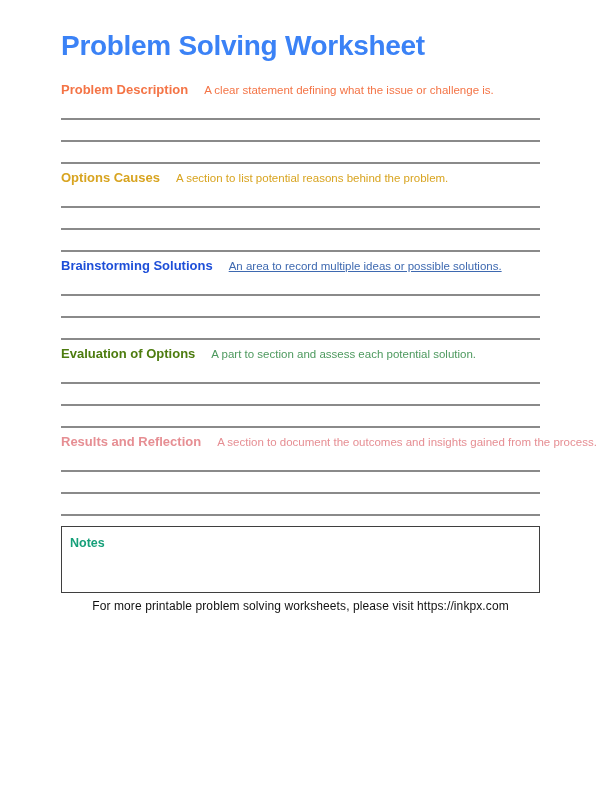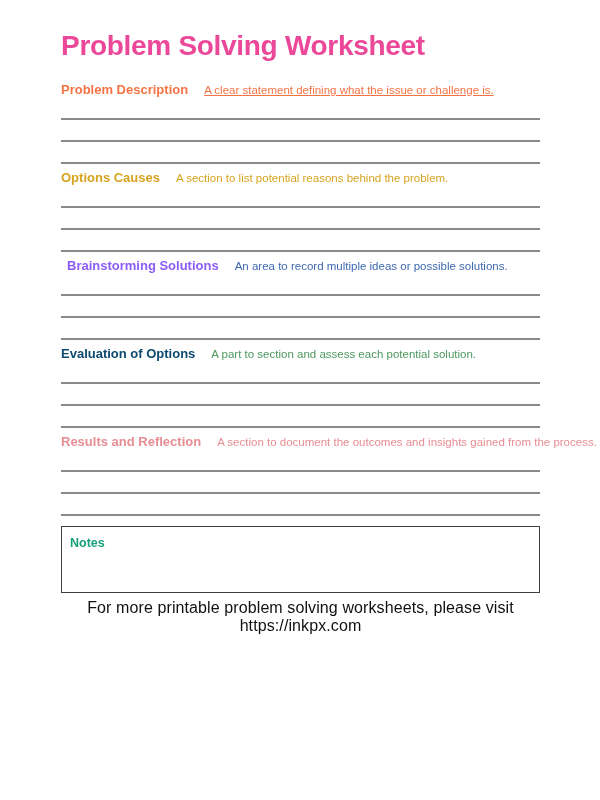--- a/index.html
+++ b/index.html
@@ -37,52 +37,52 @@
   .notes-box {
     margin-top: 10px;
     height: 67px;
     border: 1.5px solid #3F3F3F;
     padding: 6px 8px;
   }
   .notes-label { font-weight: 700; font-size: 12.5px; }
   .footer {
     margin-top: 6px;
     text-align: center;
-    font-size: 16px;
+    font-size: 12px;
     color: #111111;
     letter-spacing: 0.1px;
   }
 </style>
 </head>
 <body>
 
 <div class="page">
-  <h1 class="title" style="color: #ec4899;">Problem Solving Worksheet</h1>
+  <h1 class="title" style="color: #3b82f6;">Problem Solving Worksheet</h1>
 
   <div class="sections" id="sections">
       <section class="sec">
-        <div class="sec-head"><span class="sec-label" style="color: rgb(244, 116, 70);">Problem Description</span><span class="sec-desc" style="color: rgb(244, 116, 70); text-decoration: underline;">A clear statement defining what the issue or challenge is.</span></div>
+        <div class="sec-head"><span class="sec-label" style="color: rgb(244, 116, 70);">Problem Description</span><span class="sec-desc" style="color: rgb(244, 116, 70);">A clear statement defining what the issue or challenge is.</span></div>
         <div class="wline" style="border-bottom-color: rgb(138, 138, 138);"></div>
         <div class="wline" style="border-bottom-color: rgb(138, 138, 138);"></div>
         <div class="wline" style="border-bottom-color: rgb(138, 138, 138);"></div>
       </section>
       <section class="sec">
         <div class="sec-head"><span class="sec-label" style="color: rgb(216, 164, 32);">Options Causes</span><span class="sec-desc" style="color: rgb(216, 164, 32); text-align: right;">A section to list potential reasons behind the problem.</span></div>
         <div class="wline" style="border-bottom-color: rgb(138, 138, 138);"></div>
         <div class="wline" style="border-bottom-color: rgb(138, 138, 138);"></div>
         <div class="wline" style="border-bottom-color: rgb(138, 138, 138);"></div>
       </section>
       <section class="sec">
-        <div class="sec-head"><span class="sec-label" style="color: #8b5cf6; margin-left: 6px;">Brainstorming Solutions</span><span class="sec-desc" style="color: rgb(62, 105, 176);">An area to record multiple ideas or possible solutions.</span></div>
+        <div class="sec-head"><span class="sec-label" style="color: #1d4ed8;">Brainstorming Solutions</span><span class="sec-desc" style="color: rgb(62, 105, 176); text-decoration: underline;">An area to record multiple ideas or possible solutions.</span></div>
         <div class="wline" style="border-bottom-color: rgb(138, 138, 138);"></div>
         <div class="wline" style="border-bottom-color: rgb(138, 138, 138);"></div>
         <div class="wline" style="border-bottom-color: rgb(138, 138, 138);"></div>
       </section>
       <section class="sec">
-        <div class="sec-head"><span class="sec-label" style="color: #0c4a6e;">Evaluation of Options</span><span class="sec-desc" style="color: rgb(77, 153, 94);">A part to section and assess each potential solution.</span></div>
+        <div class="sec-head"><span class="sec-label" style="color: #4d7c0f;">Evaluation of Options</span><span class="sec-desc" style="color: rgb(77, 153, 94);">A part to section and assess each potential solution.</span></div>
         <div class="wline" style="border-bottom-color: rgb(138, 138, 138);"></div>
         <div class="wline" style="border-bottom-color: rgb(138, 138, 138);"></div>
         <div class="wline" style="border-bottom-color: rgb(138, 138, 138);"></div>
       </section>
       <section class="sec">
         <div class="sec-head"><span class="sec-label" style="color: rgb(230, 142, 147); margin-top: 37px;">Results and Reflection</span><span class="sec-desc" style="color: rgb(230, 142, 147);">A section to document the outcomes and insights gained from the process.</span></div>
         <div class="wline" style="border-bottom-color: rgb(138, 138, 138);"></div>
         <div class="wline" style="border-bottom-color: rgb(138, 138, 138);"></div>
         <div class="wline" style="border-bottom-color: rgb(138, 138, 138);"></div>
       </section>

